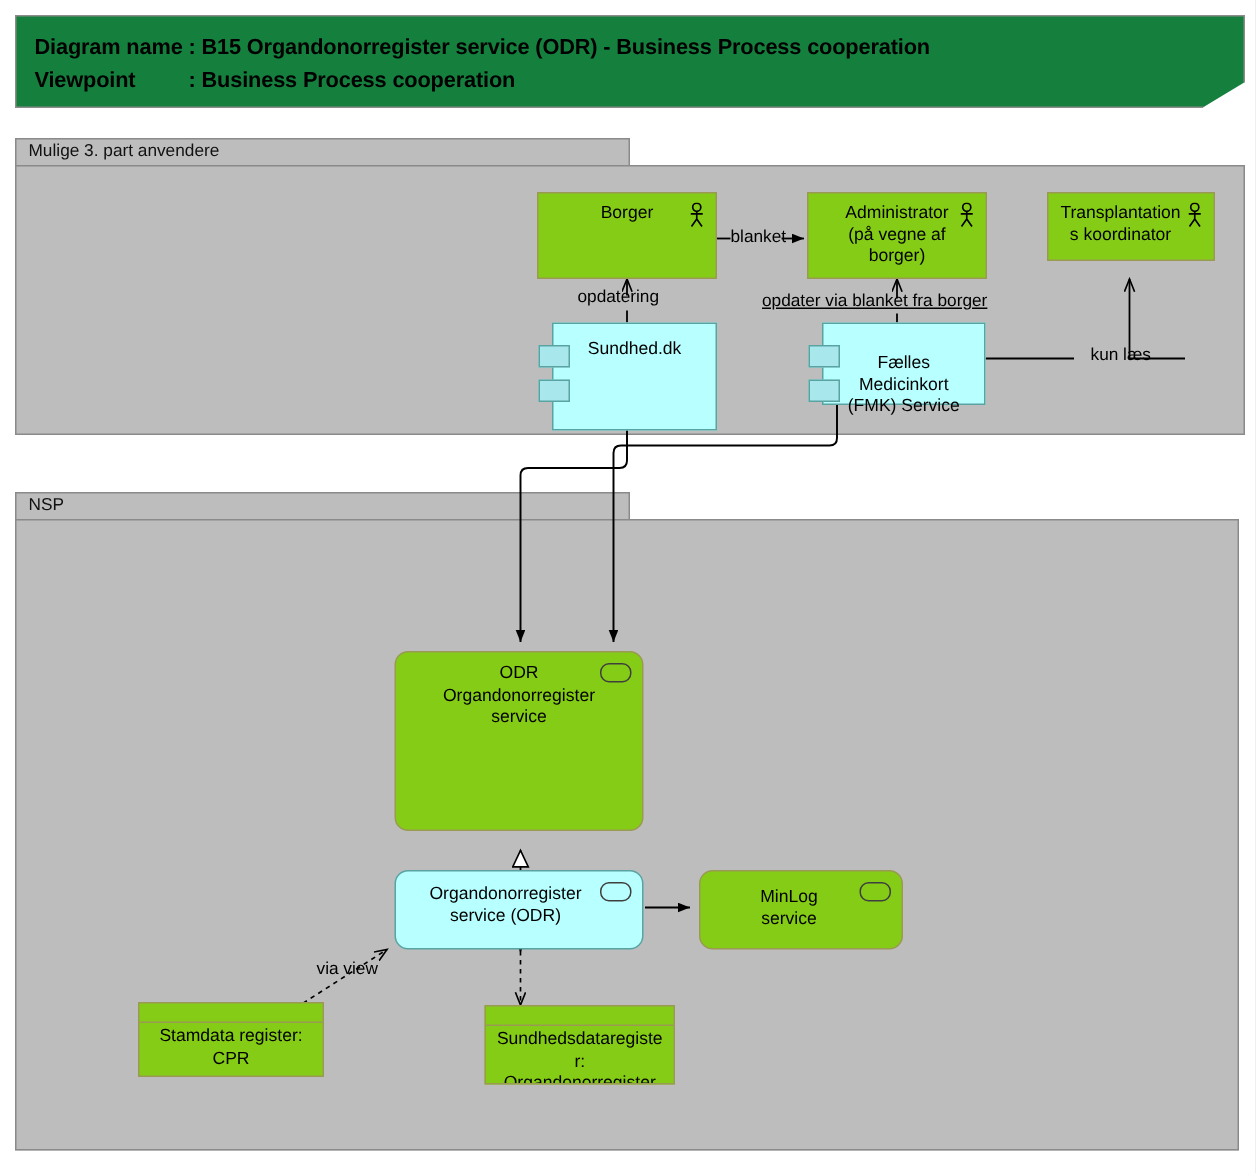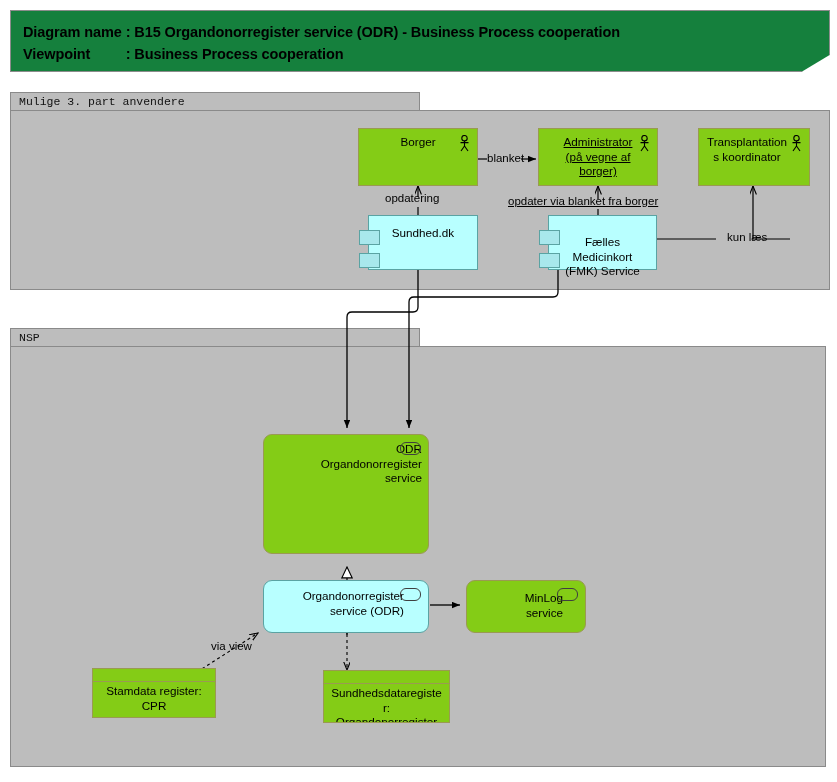--- a/index.html
+++ b/index.html
@@ -15,28 +15,28 @@
   .title-line{position:absolute;left:12px;font-weight:bold;font-size:14.5px;color:#000;
               white-space:pre;letter-spacing:-0.1px;}
   .title-line.l1{top:13px;}
   .title-line.l2{top:35px;}
   .t-label{display:inline-block;}
 
   
   .group{position:absolute;background:#bdbdbd;border:1px solid #8a8a8a;box-sizing:border-box;}
   .group-tab{position:absolute;background:#bdbdbd;border:1px solid #8a8a8a;
              box-sizing:border-box;font-size:11.5px;color:#111;
-             padding:2px 16px 0 8px;font-family:Liberation Mono, monospace;}
+             padding:2px 16px 0 8px;}
 
   
   .node{position:absolute;box-sizing:border-box;border:1px solid #6e6e4a;
         font-size:11.7px;color:#000;text-align:center;line-height:14.5px;}
   .node.yellow{background:#84cc16;border-color:#9a9a52;}
   .node.cyan{background:#b8ffff;border-color:#5aa3a3;}
-  .node.rounded{border-radius:9px;text-align:right;}
+  .node.rounded{border-radius:9px;}
   .node .label{position:absolute;left:6px;right:6px;top:6px;}
 
   
   .actor-icon{position:absolute;right:6px;top:6px;width:13px;height:17px;}
 
   
   .svc-icon{position:absolute;right:7px;top:7px;width:19px;height:11px;
             border:1.4px solid #3f3f3f;border-radius:6px;background:transparent;}
 
   
@@ -122,39 +122,39 @@
 
   <div class="node yellow" style="left:358px;top:128px;width:120px;height:58px;">
     <div class="label">Borger</div>
     <svg class="actor-icon" viewBox="0 0 13 17">
       <circle cx="6.5" cy="3.2" r="2.7" fill="none" stroke="#000" stroke-width="1.1"></circle>
       <path d="M6.5,6 L6.5,11 M2.5,7.6 L10.5,7.6 M6.5,11 L3,16 M6.5,11 L10,16" stroke="#000" stroke-width="1.1" fill="none"></path>
     </svg>
   </div>
 
   <div class="node yellow" style="left:538px;top:128px;width:120px;height:58px;">
-    <div class="label" style="white-space:pre-line;text-decoration:underline;">Administrator
+    <div class="label" style="white-space:pre-line;">Administrator
 (på vegne af
 borger)</div>
     <svg class="actor-icon" viewBox="0 0 13 17">
       <circle cx="6.5" cy="3.2" r="2.7" fill="none" stroke="#000" stroke-width="1.1"></circle>
       <path d="M6.5,6 L6.5,11 M2.5,7.6 L10.5,7.6 M6.5,11 L3,16 M6.5,11 L10,16" stroke="#000" stroke-width="1.1" fill="none"></path>
     </svg>
   </div>
 
-  <div class="node yellow" style="left:698px;top:128px;width:112px;height:58px;">
+  <div class="node yellow" style="left:698px;top:128px;width:112px;height:46px;">
     <div class="label" style="white-space:pre-line;left:5px;right:19px;text-align:center;">Transplantation
 s koordinator</div>
     <svg class="actor-icon" viewBox="0 0 13 17">
       <circle cx="6.5" cy="3.2" r="2.7" fill="none" stroke="#000" stroke-width="1.1"></circle>
       <path d="M6.5,6 L6.5,11 M2.5,7.6 L10.5,7.6 M6.5,11 L3,16 M6.5,11 L10,16" stroke="#000" stroke-width="1.1" fill="none"></path>
     </svg>
   </div>
 
-  <div class="node cyan" style="left:368px;top:215px;width:110px;height:55px;">
+  <div class="node cyan" style="left:368px;top:215px;width:110px;height:72px;">
     <div class="label" style="top:10px;">Sundhed.dk</div>
     <div class="comp-tab t1"></div>
     <div class="comp-tab t2"></div>
   </div>
 
   <div class="node cyan" style="left:548px;top:215px;width:109px;height:55px;">
     <div class="label" style="white-space:pre-line;top:19px;">Fælles
 Medicinkort
 (FMK) Service</div>
     <div class="comp-tab t1"></div>
@@ -167,21 +167,21 @@
 service</div>
     <div class="svc-icon"></div>
   </div>
 
   <div class="node cyan rounded" style="left:263px;top:580px;width:166px;height:53px;">
     <div class="label" style="white-space:pre-line;top:8px;right:24px;">Organdonorregister
 service (ODR)</div>
     <div class="svc-icon"></div>
   </div>
 
-  <div class="node yellow rounded" style="left:466px;top:580px;width:120px;height:53px;">
+  <div class="node yellow rounded" style="left:466px;top:580px;width:136px;height:53px;">
     <div class="label" style="white-space:pre-line;top:10px;right:22px;">MinLog
 service</div>
     <div class="svc-icon"></div>
   </div>
 
   <div class="node yellow" style="left:92px;top:668px;width:124px;height:50px;">
     <div class="do-head"></div>
     <div class="do-body" style="white-space:pre-line;">Stamdata register:
 CPR</div>
   </div>

